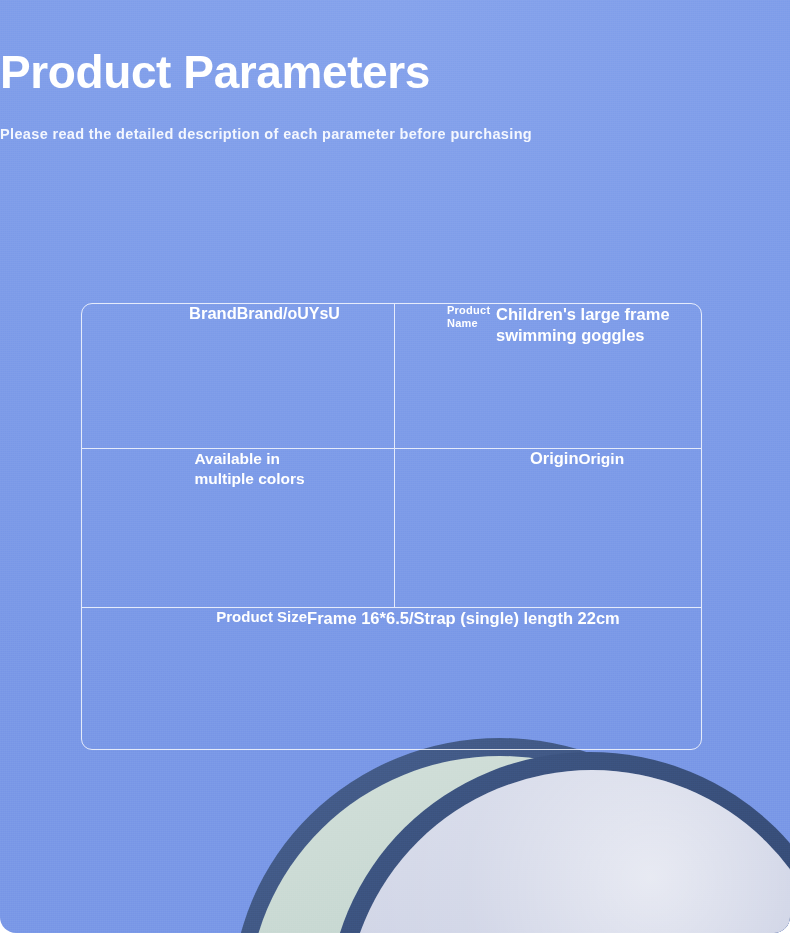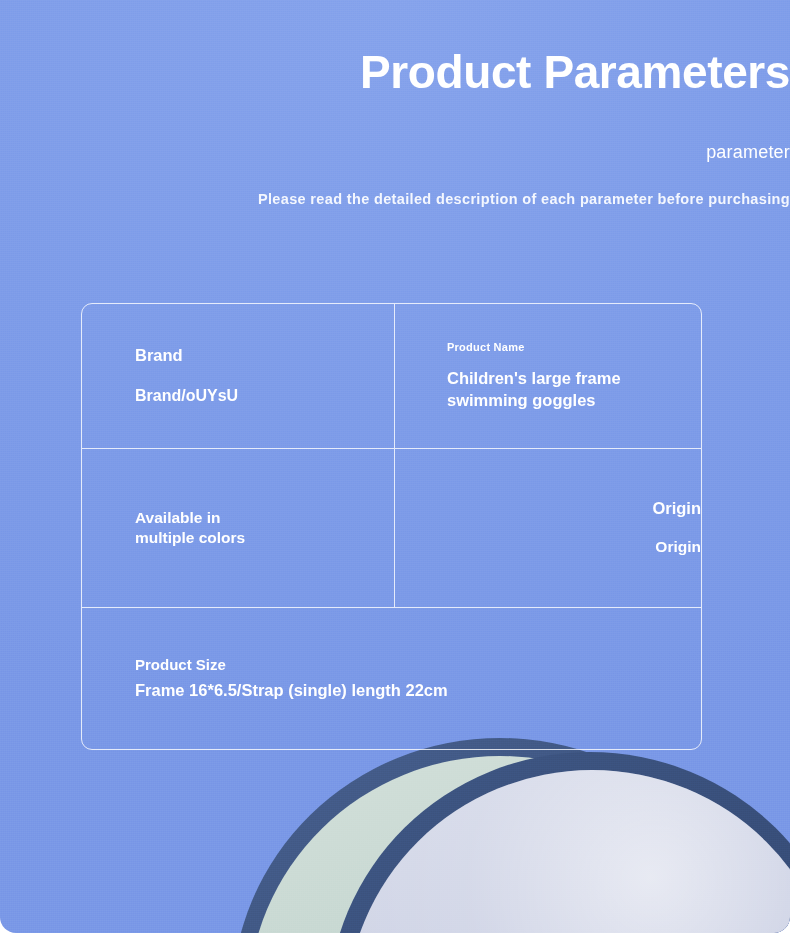--- a/index.html
+++ b/index.html
@@ -42,21 +42,21 @@
     position: absolute;
     left: 0; top: 0;
     width: 790px; height: 933px;
     pointer-events: none;
   }
 
   
   .header {
     position: relative;
     z-index: 3;
-    text-align: right;
+    text-align: left;
   }
   #page-title {
     margin: 0;
     padding-top: 48px;
     color: #ffffff;
     font-size: 46px;
     font-weight: bold;
     letter-spacing: -0.4px;
     line-height: 1.08;
   }
@@ -93,21 +93,21 @@
     display: flex;
     box-sizing: border-box;
   }
   .spec-row.row-1 { height: 144px; }
   .spec-row.row-2 { height: 159px; border-top: 1px solid rgba(255,255,255,0.80); }
   .spec-row.row-3 { height: 142px; border-top: 1px solid rgba(255,255,255,0.80); }
 
   .spec-cell {
     box-sizing: border-box;
     display: flex;
-    flex-direction: column;
+    flex-direction: row;
     justify-content: center;
   }
   .spec-cell.left  { width: 312px; padding-left: 53px; }
   .spec-cell.right { width: 307px; border-left: 1px solid rgba(255,255,255,0.80); padding-left: 52px; }
   .spec-cell.full  { width: 619px; padding-left: 53px; }
 
   .spec-cell.right.origin { padding-left: 58px; text-align: right; }
 
   .cell-label {
     color: #ffffff;
@@ -183,21 +183,20 @@
       <ellipse cx="500" cy="1004" rx="252" ry="248" fill="url(#outerLensGrad)"></ellipse>
 
       <ellipse cx="590" cy="1010" rx="262" ry="258" fill="url(#rimGradB)"></ellipse>
       <ellipse cx="592" cy="1014" rx="246" ry="244" fill="url(#innerLensGrad)"></ellipse>
       <ellipse cx="592" cy="1014" rx="246" ry="244" fill="url(#lensSheen)"></ellipse>
     </g>
   </svg>
 
   <div class="header">
     <h1 id="page-title">Product Parameters</h1>
-    <p id="subtitle">parameter</p>
     <p id="subtitle-note">Please read the detailed description of each parameter before purchasing</p>
   </div>
 
   <div id="spec-table">
 
     <div class="spec-row row-1">
       <div class="spec-cell left c-brand">
         <span class="cell-label">Brand</span>
         <span class="cell-value">Brand/oUYsU</span>
       </div>

